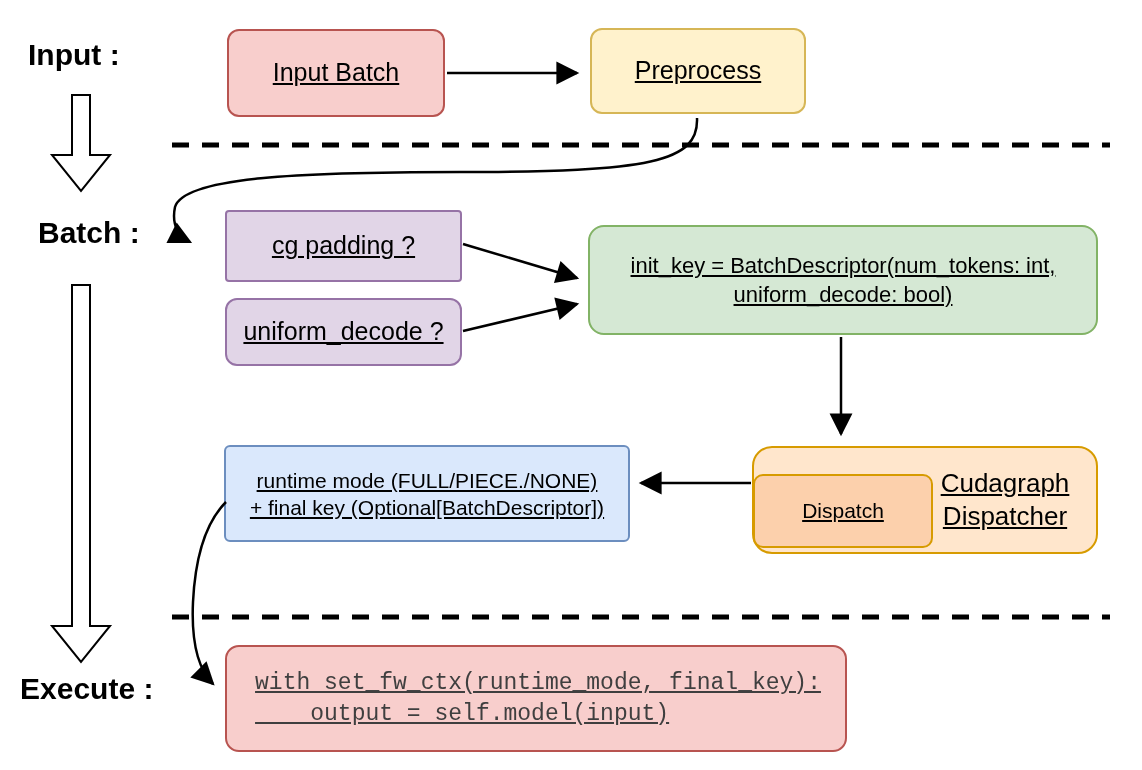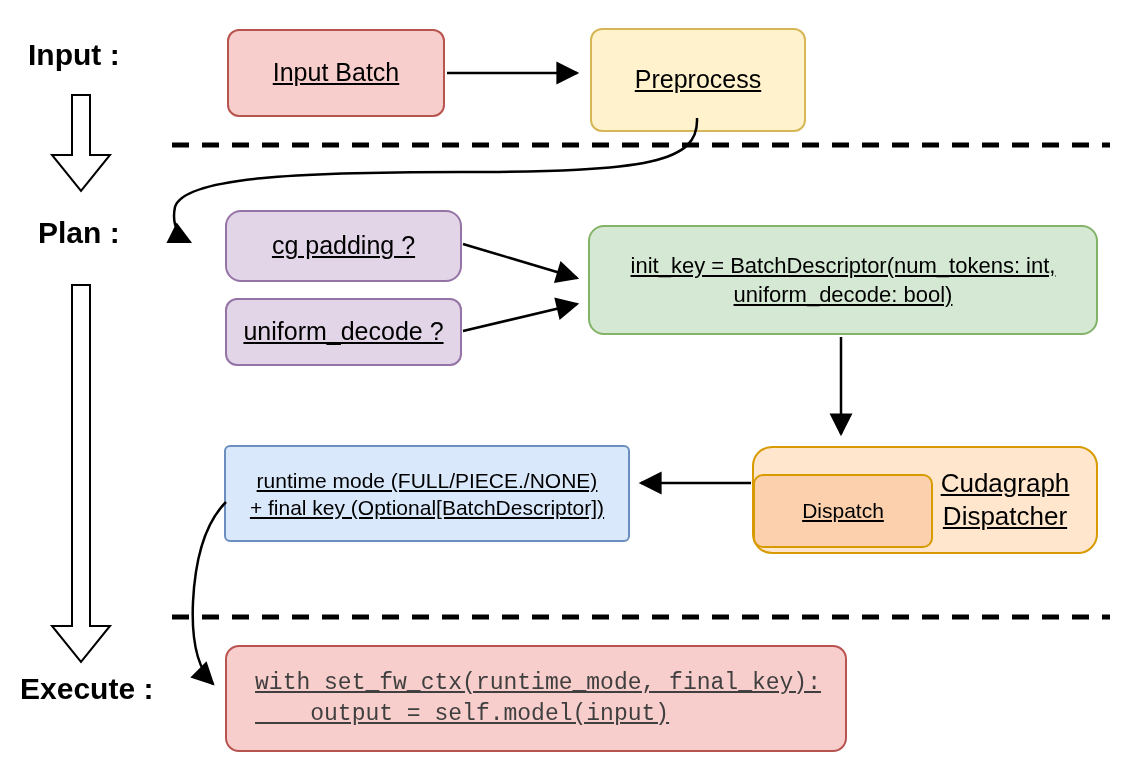--- a/index.html
+++ b/index.html
@@ -34,27 +34,27 @@
     pointer-events:none;
   }
   .boxes{position:absolute;left:0;top:0;z-index:2;width:100%;height:100%;}
 
   #input-batch{
     left:227px;top:29px;width:218px;height:88px;
     background:#f8cecc;border:2px solid #b85450;border-radius:12px;
     font-size:25px;
   }
   #preprocess{
-    left:590px;top:28px;width:216px;height:104px;
+    left:590px;top:28px;width:216px;height:86px;
     background:#fff2cc;border:2px solid #d6b656;border-radius:12px;
     font-size:25px;
   }
   #cg-padding{
     left:225px;top:210px;width:237px;height:72px;
-    background:#e1d5e7;border:2px solid #9673a6;border-radius:16px;
+    background:#e1d5e7;border:2px solid #9673a6;border-radius:4px;
     font-size:25px;
   }
   #uniform-decode{
     left:225px;top:298px;width:237px;height:68px;
     background:#e1d5e7;border:2px solid #9673a6;border-radius:12px;
     font-size:25px;
   }
   #init-key{
     left:588px;top:225px;width:510px;height:110px;
     background:#d5e8d4;border:2px solid #82b366;border-radius:16px;
@@ -89,21 +89,21 @@
   }
   #execute-code .lines{width:auto;margin-left:4px;}
   .code-line{white-space:pre;}
 </style>
 </head>
 <body>
 
 <div id="canvas">
 
   <div class="stage-label" style="left:28px;top:38px;">Input :</div>
-  <div class="stage-label" style="left:38px;top:216px;">Plan :</div>
+  <div class="stage-label" style="left:38px;top:216px;">Batch :</div>
   <div class="stage-label" style="left:20px;top:672px;">Execute :</div>
 
   <div class="boxes">
 
     <div class="node" id="input-batch">
       <div class="lines">Input Batch</div>
     </div>
 
     <div class="node" id="preprocess">
       <div class="lines">Preprocess</div>

